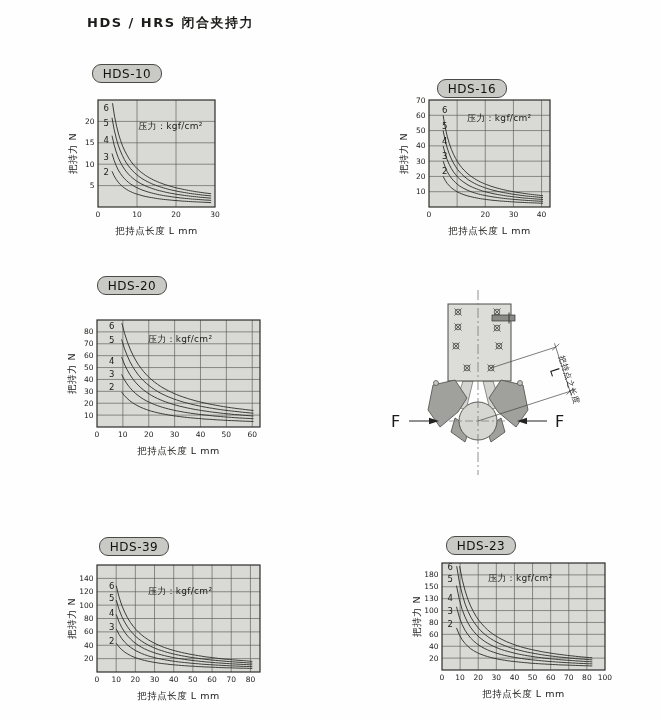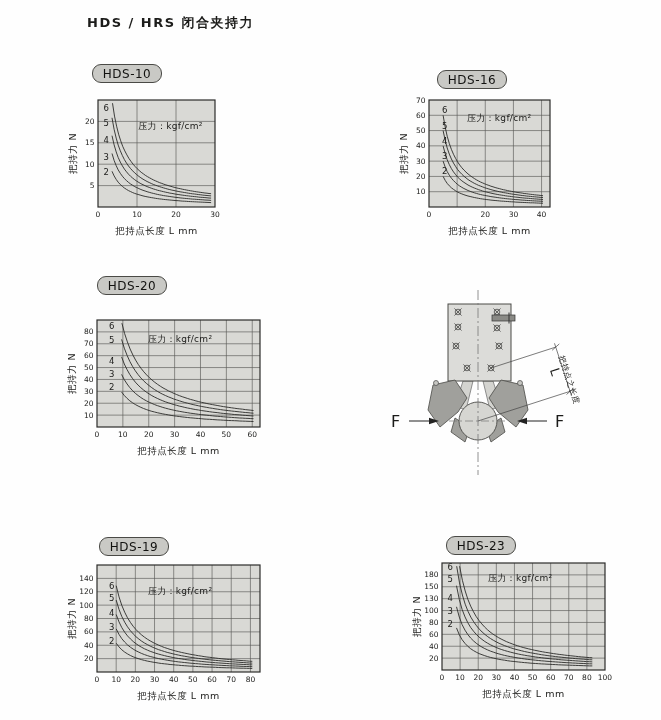--- a/index.html
+++ b/index.html
@@ -20,23 +20,23 @@
   svg{position:absolute;overflow:visible;}
   svg text{font-family:"DejaVu Sans","Liberation Sans",sans-serif;}
 </style>
 </head>
 <body>
 
 <div class="page">
   <h1 class="title">HDS / HRS 闭合夹持力</h1>
 
   <div class="badge" style="left:92px;top:64px">HDS-10</div>
-  <div class="badge" style="left:437px;top:70px">HDS-16</div>
+  <div class="badge" style="left:437px;top:79px">HDS-16</div>
   <div class="badge" style="left:97px;top:276px">HDS-20</div>
-  <div class="badge" style="left:99px;top:537px">HDS-19</div>
+  <div class="badge" style="left:99px;top:537px">HDS-39</div>
   <div class="badge" style="left:446px;top:536px">HDS-23</div>
 
   <div id="charts">
       <svg width="161" height="153" style="left:68px; top:92px;">
         <rect x="30" y="8" width="117" height="107" fill="#d9d9d5"></rect>
         <line x1="69" y1="8" x2="69" y2="115" stroke="#5a5a56" stroke-width="0.65"></line>
         <line x1="108" y1="8" x2="108" y2="115" stroke="#5a5a56" stroke-width="0.65"></line>
         <line x1="30" y1="93.6" x2="147" y2="93.6" stroke="#5a5a56" stroke-width="0.65"></line>
         <line x1="30" y1="72.19999999999999" x2="147" y2="72.19999999999999" stroke="#5a5a56" stroke-width="0.65"></line>
         <line x1="30" y1="50.8" x2="147" y2="50.8" stroke="#5a5a56" stroke-width="0.65"></line>

